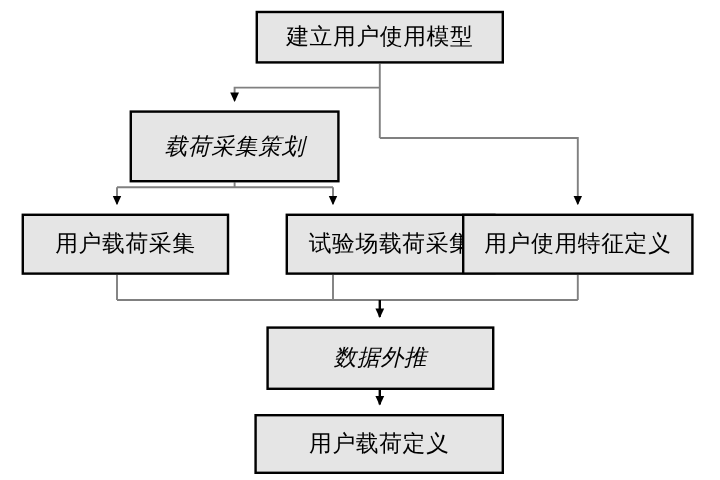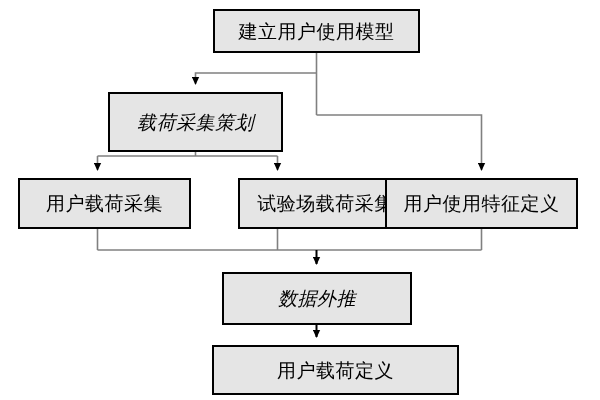--- a/index.html
+++ b/index.html
@@ -40,21 +40,21 @@
     white-space: nowrap;
     user-select: none;
   }
   
   #node-model      { left: 213px; top: 9px;   width: 207px; height: 44px; }
   #node-planning   { left: 108px; top: 92px;  width: 175px; height: 60px; font-style: italic; }
   #node-user-load  { left: 18px;  top: 178px; width: 173px; height: 51px; }
   #node-proving    { left: 190px; top: 178px; width: 175px; height: 51px; margin-left: 48px; }
   #node-feature    { left: 385px; top: 178px; width: 193px; height: 51px; }
   #node-extrap     { left: 222px; top: 272px; width: 190px; height: 53px; font-style: italic; }
-  #node-definition { left: 212px; top: 345px; width: 247px; height: 50px; }
+  #node-definition { left: 212px; top: 345px; width: 208px; height: 50px; }
 </style>
 </head>
 <body>
 
 <div id="canvas">
 
   <svg id="edges" viewBox="0 0 600 400" xmlns="http://www.w3.org/2000/svg">
     <defs>
       <marker id="arrow" viewBox="0 0 12 12" refX="10.5" refY="6" markerWidth="8" markerHeight="8" orient="auto-start-reverse" markerUnits="userSpaceOnUse">
         <path d="M 0 0.5 L 12 6 L 0 11.5 z" fill="#000000"></path>

